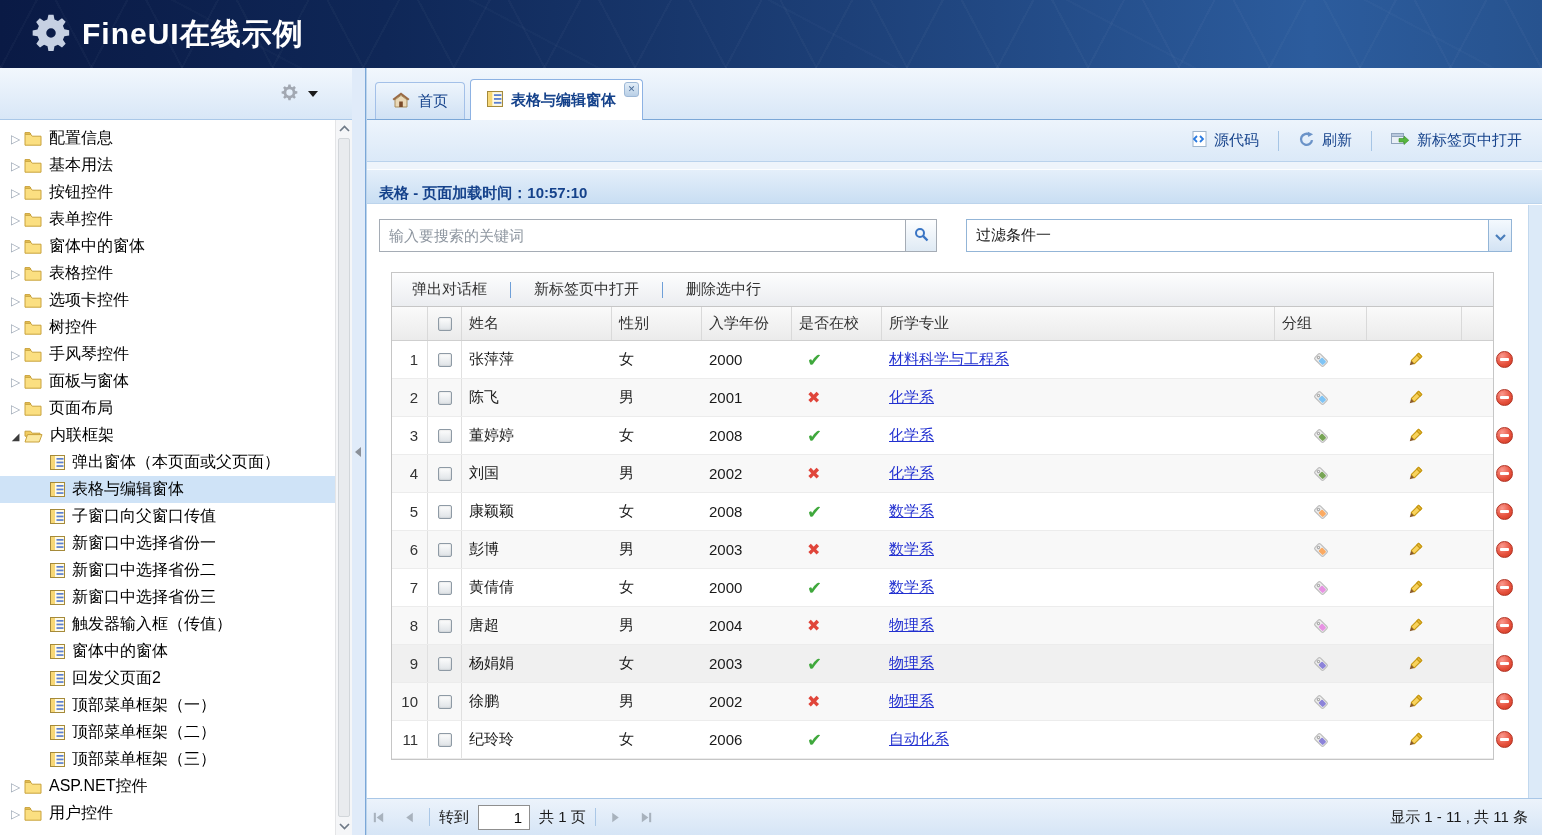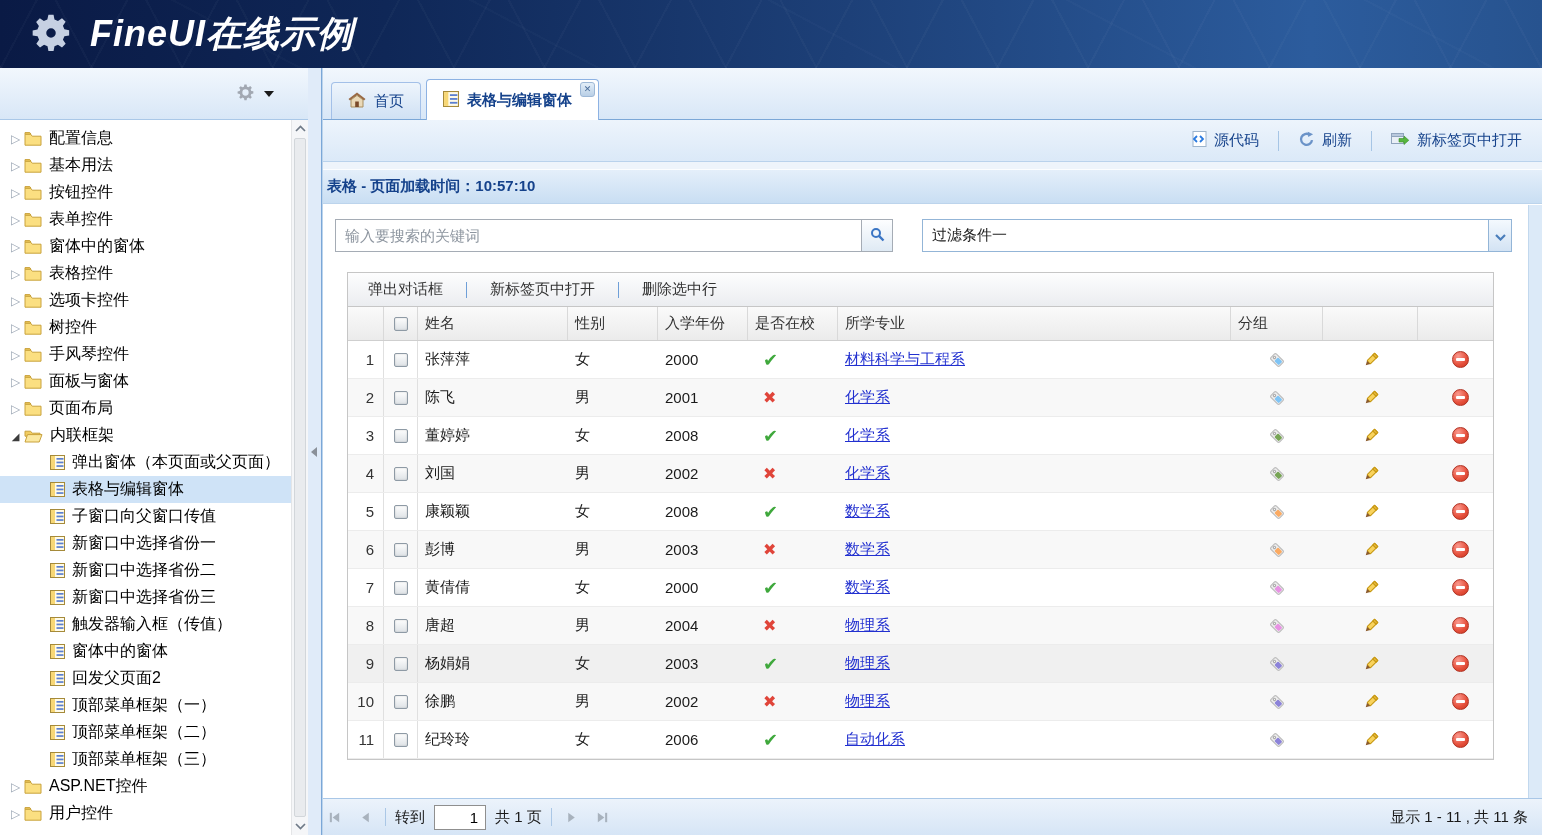--- a/index.html
+++ b/index.html
@@ -8,26 +8,26 @@
 
   
   .banner { height:68px; position:relative; overflow:hidden;
     background:linear-gradient(90deg,#0a1a45 0%,#0f2757 25%,#1d4078 55%,#2c5c9d 85%,#27538f 100%);
     display:flex; align-items:center; padding-left:26px; }
   .banner .net { position:absolute; inset:0; opacity:.55;
     background:
       repeating-linear-gradient(62deg, rgba(255,255,255,.05) 0 2px, transparent 2px 80px),
       repeating-linear-gradient(-62deg, rgba(255,255,255,.05) 0 2px, transparent 2px 80px),
       repeating-linear-gradient(28deg, rgba(255,255,255,.035) 0 2px, transparent 2px 140px); }
-  .banner-title { color:#fff; font-size:36px; font-weight:bold; margin-left:14px; position:relative; letter-spacing:1px;font-style:italic; }
+  .banner-title { color:#fff; font-size:30px; font-weight:bold; margin-left:6px; position:relative; letter-spacing:1px; }
   .logo-gear { position:relative; }
 
   
   .main { display:flex; height:767px; }
-  .left { width:308px; display:flex; flex-direction:column; background:#fff; }
+  .left { width:352px; display:flex; flex-direction:column; background:#fff; }
   .side-toolbar { height:52px; flex:none; background:linear-gradient(#f2f7fd,#d8e7f7);
     border-bottom:1px solid #aac8e8; display:flex; align-items:center; justify-content:flex-end;
     padding-right:34px; gap:9px; }
   .caret-down { width:0; height:0; border-left:5px solid transparent; border-right:5px solid transparent; border-top:6px solid #1a1a1a; cursor:pointer; }
   .side-body { flex:1; display:flex; overflow:hidden; }
   .tree { flex:1; overflow:hidden; padding-top:5px; }
   .tree-item { height:27px; display:flex; align-items:center; cursor:pointer; white-space:nowrap; font-size:16px; }
   .tree-item.lv0 { padding-left:7px; }
   .tree-item.lv1 { padding-left:50px; }
   .tree-item.selected { background:#cfe3f7; }
@@ -64,22 +64,22 @@
   .content-toolbar { height:42px; flex:none; background:linear-gradient(#edf4fc,#dbe9f8);
     border-bottom:1px solid #b9d2ec; display:flex; align-items:center; justify-content:flex-end;
     padding-right:14px; gap:13px; color:#15428b; }
   .ct-btn { display:flex; align-items:center; gap:7px; cursor:pointer; padding:4px 6px; }
   .ct-sep { width:1px; height:20px; background:#a6c5e5; }
 
   
   .panel { flex:1; min-height:0; display:flex; flex-direction:column; background:#fff; position:relative; }
   .panel-gap { height:7px; background:#eef4fb; flex:none; }
   .title-bar { height:35px; flex:none; background:linear-gradient(#e4effa,#c9def3);
-    border-top:1px solid #fbfdff; border-bottom:1px solid #bcd4ec; display:flex; align-items:center;
-    padding-left:4px; font-weight:bold; color:#15428b; }
+    border-top:1px solid #fbfdff; border-bottom:1px solid #bcd4ec; display:flex; align-items:flex-end;
+    padding-left:12px; font-weight:bold; color:#15428b; }
   .rstrip { position:absolute; top:43px; right:0; bottom:0; width:14px; background:#dceaf8; border-left:1px solid #c2d8ee; }
   .content { flex:1; min-height:0; padding:15px 30px 0 12px; }
 
   .search-row { display:flex; gap:29px; }
   .search-box { width:558px; flex:none; height:33px; border:1px solid #a5acb5; background:#fff; display:flex; }
   .search-input { flex:1; border:none; outline:none; padding:0 9px; font-size:15px; color:#333; }
   .search-input::placeholder { color:#8e96a0; }
   .search-btn { width:31px; flex:none; border-left:1px solid #a5acb5;
     background:linear-gradient(#fdfeff,#dfeaf4); display:flex; align-items:center; justify-content:center; cursor:pointer; }
   .dropdown { flex:1; height:33px; border:1px solid #93b5d7; background:#fff; display:flex; cursor:pointer; }

